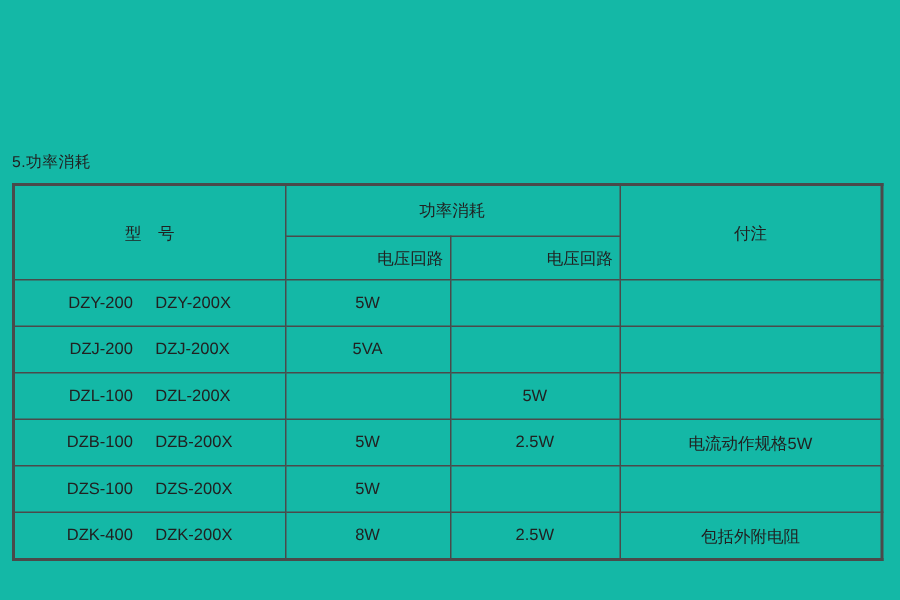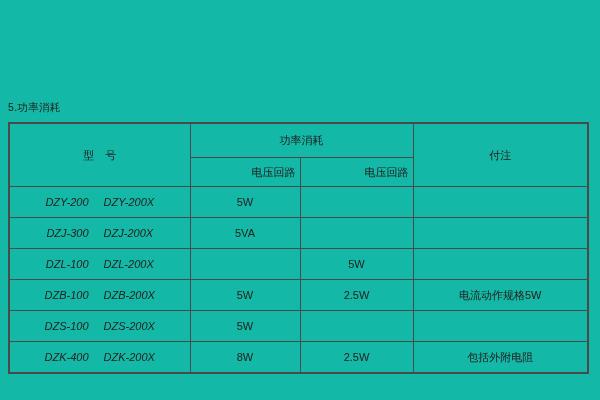--- a/index.html
+++ b/index.html
@@ -42,21 +42,20 @@
     height: 22px;
     overflow: hidden;
     white-space: nowrap;
   }
   tr.hdr-top td { height: 25px; }
   tr.hdr-sub td { height: 20px; text-align: right; }
   td.model-cell .model-wrap {
     display: flex;
     justify-content: center;
     gap: 15px;
-    font-style: italic;
   }
 </style>
 </head>
 <body>
 
 <div class="page">
 
   <div class="section-title">5.功率消耗</div>
 
   <table class="spec-table">
@@ -85,21 +84,21 @@
           </div>
         </td>
         <td>5W</td>
         <td></td>
         <td></td>
       </tr>
 
       <tr>
         <td class="model-cell">
           <div class="model-wrap">
-            <span>DZJ-300</span>
+            <span>DZJ-200</span>
             <span>DZJ-200X</span>
           </div>
         </td>
         <td>5VA</td>
         <td></td>
         <td></td>
       </tr>
 
       <tr>
         <td class="model-cell">

